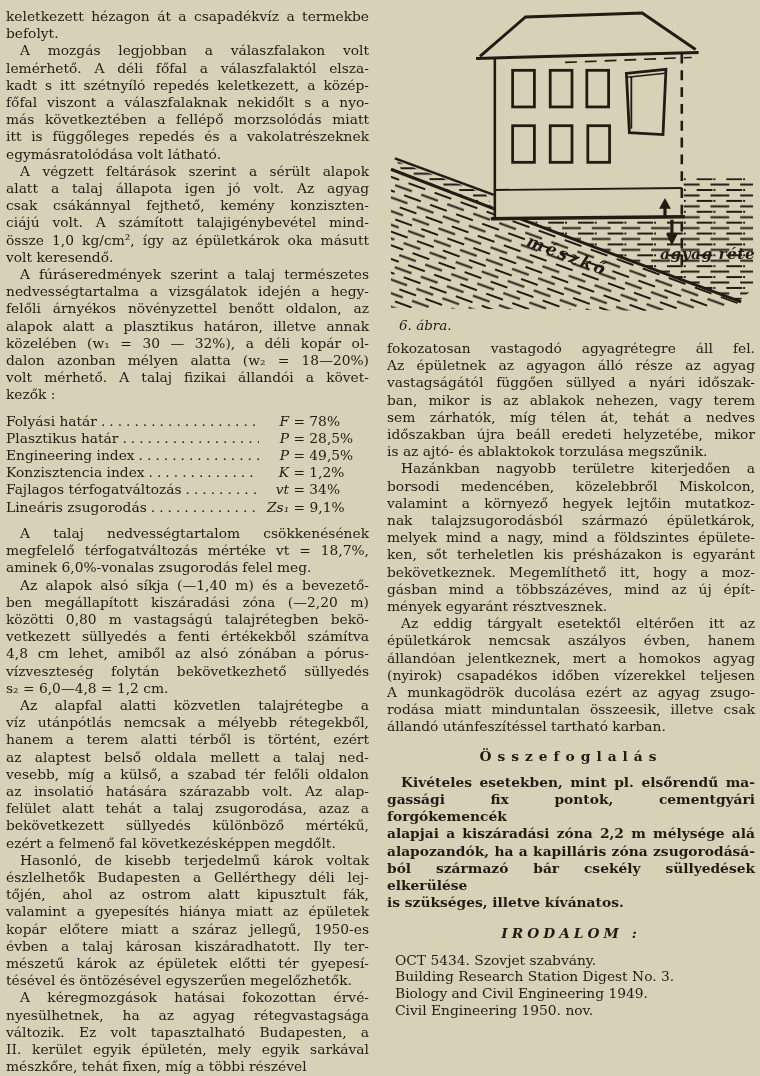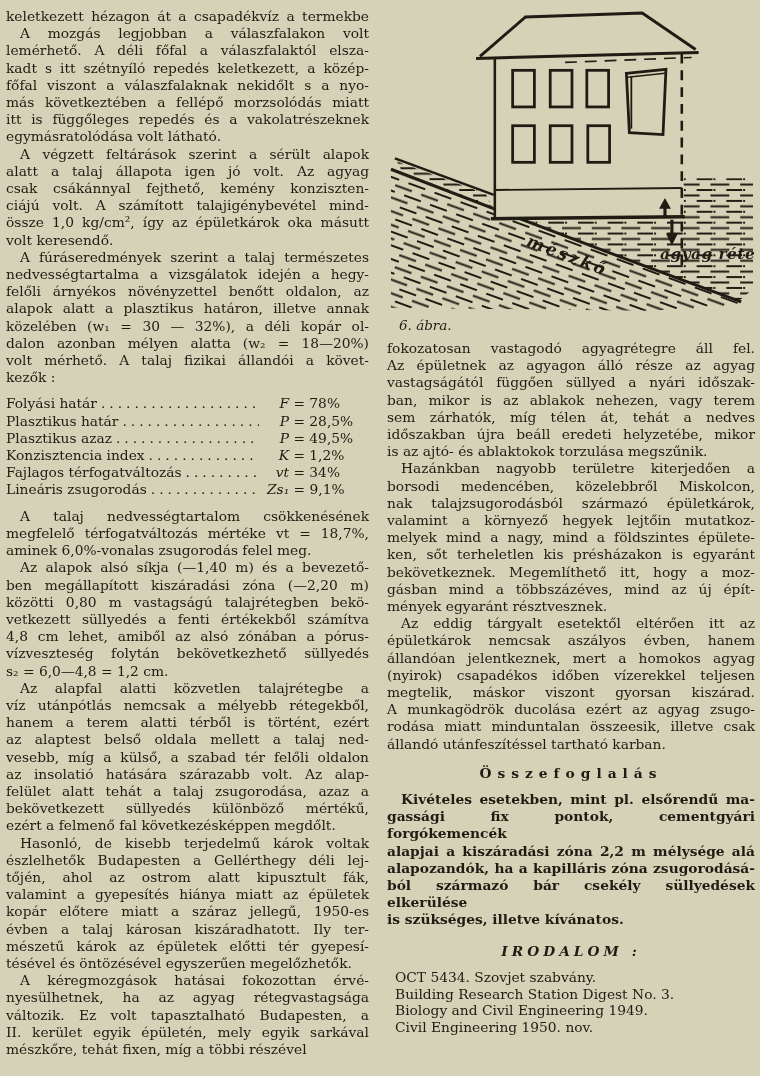--- a/index.html
+++ b/index.html
@@ -37,20 +37,21 @@
   #right-text{margin-top:6px;}
 </style>
 </head>
 <body>
 
 <div class="page">
 
   <div class="col-left" id="left-col">
       <div class="paragraph">
         <div class="line">keletkezett hézagon át a csapadékvíz a termekbe</div>
+        <div class="line last">befolyt.</div>
       </div>
       <div class="paragraph">
         <div class="line first">A mozgás legjobban a válaszfalakon volt</div>
         <div class="line">lemérhető. A déli főfal a válaszfalaktól elsza-</div>
         <div class="line">kadt s itt szétnyíló repedés keletkezett, a közép-</div>
         <div class="line">főfal viszont a válaszfalaknak nekidőlt s a nyo-</div>
         <div class="line">más következtében a fellépő morzsolódás miatt</div>
         <div class="line">itt is függőleges repedés és a vakolatrészeknek</div>
         <div class="line last">egymásratolódása volt látható.</div>
       </div>
@@ -77,21 +78,21 @@
           <span class="tlabel">Folyási határ</span>
           <span class="dots">............................................................</span>
           <span class="tval"><i class="tsym">F</i> = 78%</span>
         </div>
         <div class="trow">
           <span class="tlabel">Plasztikus határ</span>
           <span class="dots">............................................................</span>
           <span class="tval"><i class="tsym">P</i> = 28,5%</span>
         </div>
         <div class="trow">
-          <span class="tlabel">Plasztikus azaz</span>
+          <span class="tlabel">Engineering index</span>
           <span class="dots">............................................................</span>
           <span class="tval"><i class="tsym">P</i> = 49,5%</span>
         </div>
         <div class="trow">
           <span class="tlabel">Konzisztencia index</span>
           <span class="dots">............................................................</span>
           <span class="tval"><i class="tsym">K</i> = 1,2%</span>
         </div>
         <div class="trow">
           <span class="tlabel">Fajlagos térfogatváltozás</span>
@@ -220,34 +221,33 @@
           <div class="line">Az épületnek az agyagon álló része az agyag</div>
           <div class="line">vastagságától függően süllyed a nyári időszak-</div>
           <div class="line">ban, mikor is az ablakok nehezen, vagy terem</div>
           <div class="line">sem zárhatók, míg télen át, tehát a nedves</div>
           <div class="line">időszakban újra beáll eredeti helyzetébe, mikor</div>
           <div class="line last">is az ajtó- és ablaktokok torzulása megszűnik.</div>
         </div>
         <div class="paragraph">
           <div class="line first">Hazánkban nagyobb területre kiterjedően a</div>
           <div class="line">borsodi medencében, közelebbről Miskolcon,</div>
+          <div class="line">valamint a környező hegyek lejtőin mutatkoz-</div>
           <div class="line">nak talajzsugorodásból származó épületkárok,</div>
-          <div class="line">valamint a környező hegyek lejtőin mutatkoz-</div>
           <div class="line">melyek mind a nagy, mind a földszintes épülete-</div>
           <div class="line">ken, sőt terheletlen kis présházakon is egyaránt</div>
           <div class="line">bekövetkeznek. Megemlíthető itt, hogy a moz-</div>
           <div class="line">gásban mind a többszázéves, mind az új épít-</div>
           <div class="line last">mények egyaránt résztvesznek.</div>
         </div>
         <div class="paragraph">
           <div class="line first">Az eddig tárgyalt esetektől eltérően itt az</div>
           <div class="line">épületkárok nemcsak aszályos évben, hanem</div>
           <div class="line">állandóan jelentkeznek, mert a homokos agyag</div>
           <div class="line">(nyirok) csapadékos időben vízerekkel teljesen</div>
-          <div class="line">megtelik, máskor viszont gyorsan kiszárad.</div>
           <div class="line">A munkagödrök ducolása ezért az agyag zsugo-</div>
           <div class="line">rodása miatt minduntalan összeesik, illetve csak</div>
           <div class="line last">állandó utánfeszítéssel tartható karban.</div>
         </div>
         <div class="heading heading-spaced">Összefoglalás</div>
         <div class="paragraph gap">
           <div class="line first">Kivételes esetekben, mint pl. elsőrendű ma-</div>
           <div class="line">gassági fix pontok, cementgyári forgókemencék</div>
           <div class="line">alapjai a kiszáradási zóna 2,2 m mélysége alá</div>
           <div class="line">alapozandók, ha a kapilláris zóna zsugorodásá-</div>

